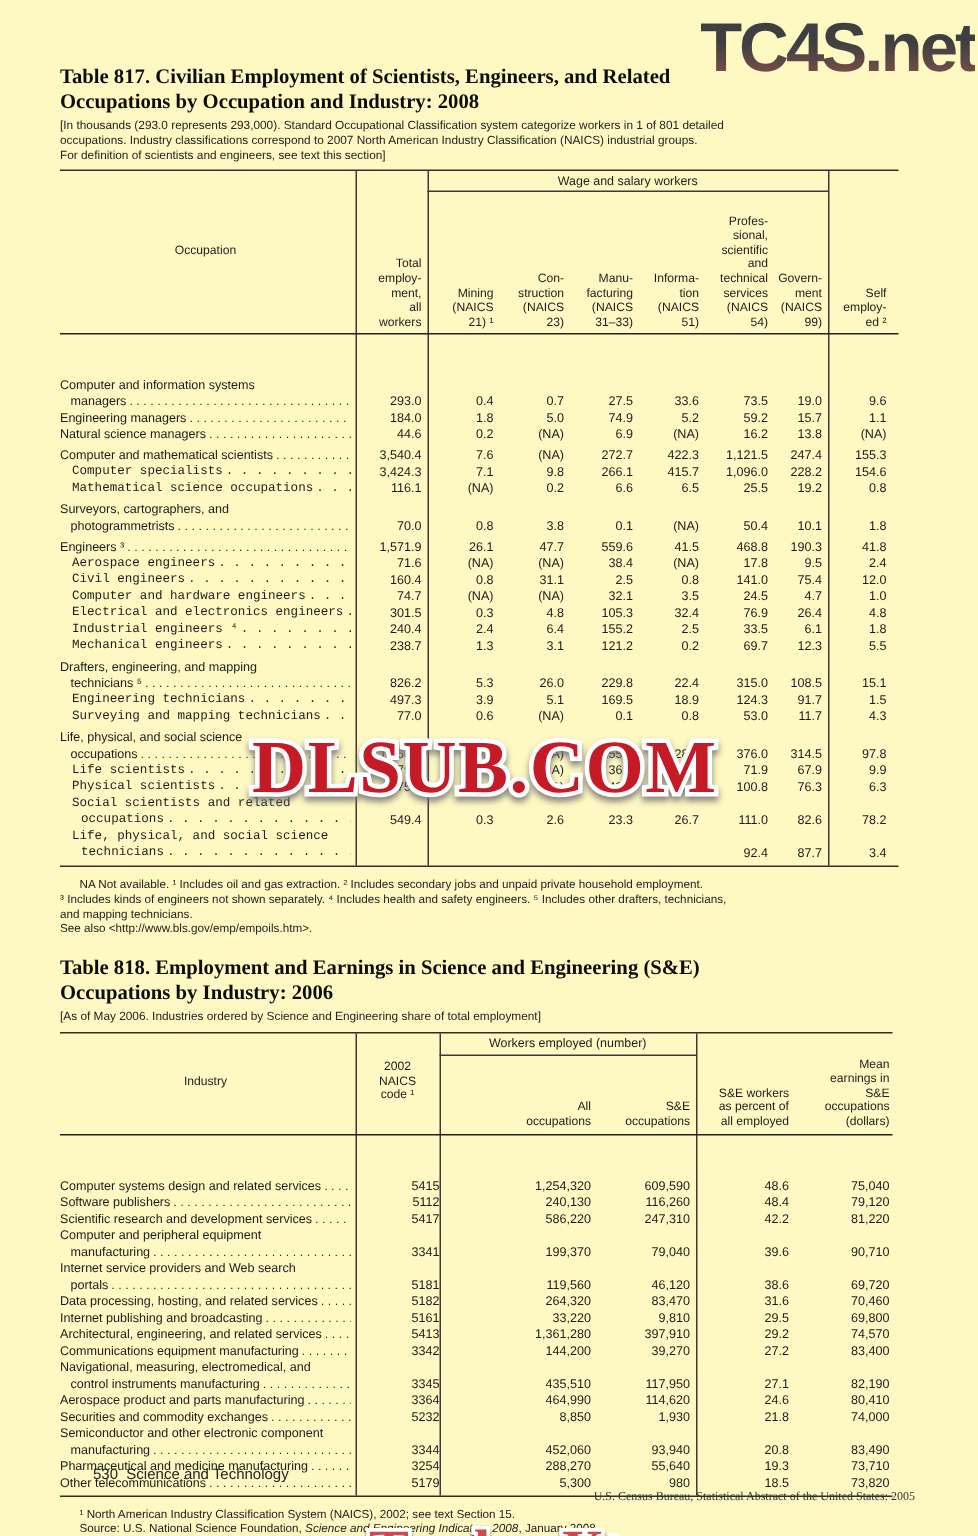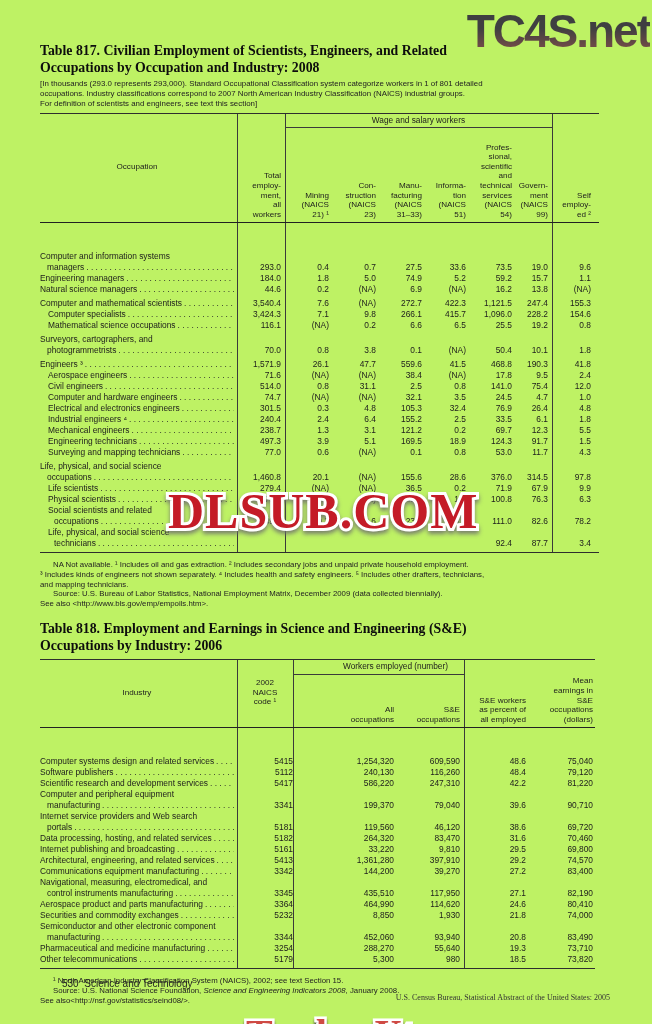--- a/index.html
+++ b/index.html
@@ -1,16 +1,16 @@
 <!DOCTYPE html>
 <html><head>
 <meta charset="utf-8">
 <style>
   html,body{margin:0;padding:0;background:#ffffff;}
-  .page{position:relative;width:652px;height:1024px;background:#bef264;overflow:hidden;
+  .page{position:relative;width:652px;height:1024px;background:#fef9c3;overflow:hidden;
         font-family:"Liberation Sans","DejaVu Sans",sans-serif;color:#1c1c1c;}
   .content{position:absolute;left:40px;top:42px;width:578px;}
 
   .t-title{font-family:"Liberation Serif","DejaVu Serif",serif;font-weight:bold;
            font-size:13.8px;line-height:17px;color:#0d0d0d;}
   .bracket{font-size:7.9px;line-height:9.8px;margin-top:3px;white-space:pre-line;color:#222;}
 
   .tblwrap{position:relative;margin-top:5px;border-top:1px solid #2e2e2e;border-bottom:1px solid #2e2e2e;}
   .tw817{width:559px;}
   .tw818{width:555px;}
@@ -25,21 +25,21 @@
   .grouplabel{position:absolute;text-align:center;font-size:8.3px;top:1px;}
   .groupline{position:absolute;height:1px;background:#3a3a3a;}
 
   .tbody{padding:2px 0 3px;margin-top:26px;}
   .trow{display:flex;align-items:flex-end;}
   .trow.gap{margin-top:3px;}
   .c{box-sizing:border-box;font-size:8.4px;line-height:11px;}
   .nm{width:197px;padding-right:3px;}
   .ln{white-space:nowrap;overflow:hidden;}
   .ln.last{display:flex;}
-  .nm.i1 .ln{padding-left:8px;}
+  .nm.i1 .ln{padding-left:8px;font-family:Liberation Mono, monospace;}
   .nm.i0 .ln.cont{padding-left:7px;}
   .nm.i1 .ln.cont{padding-left:14px;}
   .t{white-space:nowrap;}
   .dots{flex:1;overflow:hidden;white-space:nowrap;color:#2a2a2a;margin-left:2px;}
   .dots::after{content:". . . . . . . . . . . . . . . . . . . . . . . . . . . . . . . . . . . . . . . . . . . . . . . . . . . . . . . . . . . .";}
   .num{text-align:right;padding-right:4px;}
 
   .w817-0{width:48px}.w817-1{width:48px}.w817-2{width:47px}.w817-3{width:46px}
   .w817-4{width:44px}.w817-5{width:46px}.w817-6{width:36px}.w817-7{width:47px;padding-right:8px}
   .w818-0{width:56px;text-align:right;padding-left:7px}
@@ -276,21 +276,21 @@
             <div class="c w817-6 num">9.5</div>
             <div class="c w817-7 num">2.4</div>
           </div>
           <div class="trow">
             <div class="c nm i1">
               <div class="ln last">
                 <span class="t">Civil engineers</span>
                 <span class="dots"></span>
               </div>
             </div>
-            <div class="c w817-0 num">514.0</div>
+            <div class="c w817-0 num">160.4</div>
             <div class="c w817-1 num">0.8</div>
             <div class="c w817-2 num">31.1</div>
             <div class="c w817-3 num">2.5</div>
             <div class="c w817-4 num">0.8</div>
             <div class="c w817-5 num">141.0</div>
             <div class="c w817-6 num">75.4</div>
             <div class="c w817-7 num">12.0</div>
           </div>
           <div class="trow">
             <div class="c nm i1">
@@ -349,20 +349,37 @@
             </div>
             <div class="c w817-0 num">238.7</div>
             <div class="c w817-1 num">1.3</div>
             <div class="c w817-2 num">3.1</div>
             <div class="c w817-3 num">121.2</div>
             <div class="c w817-4 num">0.2</div>
             <div class="c w817-5 num">69.7</div>
             <div class="c w817-6 num">12.3</div>
             <div class="c w817-7 num">5.5</div>
           </div>
+          <div class="trow gap">
+            <div class="c nm i0">
+              <div class="ln">Drafters, engineering, and mapping</div>
+              <div class="ln cont last">
+                <span class="t">technicians ⁵</span>
+                <span class="dots"></span>
+              </div>
+            </div>
+            <div class="c w817-0 num">826.2</div>
+            <div class="c w817-1 num">5.3</div>
+            <div class="c w817-2 num">26.0</div>
+            <div class="c w817-3 num">229.8</div>
+            <div class="c w817-4 num">22.4</div>
+            <div class="c w817-5 num">315.0</div>
+            <div class="c w817-6 num">108.5</div>
+            <div class="c w817-7 num">15.1</div>
+          </div>
           <div class="trow">
             <div class="c nm i1">
               <div class="ln last">
                 <span class="t">Engineering technicians</span>
                 <span class="dots"></span>
               </div>
             </div>
             <div class="c w817-0 num">497.3</div>
             <div class="c w817-1 num">3.9</div>
             <div class="c w817-2 num">5.1</div>
@@ -471,36 +488,36 @@
             <div class="c w817-6 num">87.7</div>
             <div class="c w817-7 num">3.4</div>
           </div>
         </div>
     </div>
 
     <div class="footnotes">
       <div class="fnline ind">NA Not available. ¹ Includes oil and gas extraction. ² Includes secondary jobs and unpaid private household employment.</div>
       <div class="fnline">³ Includes kinds of engineers not shown separately. ⁴ Includes health and safety engineers. ⁵ Includes other drafters, technicians,</div>
       <div class="fnline">and mapping technicians.</div>
-      <div class="fnline ind">Source: U.S. Bureau of Labor Statistics, National Employment Matrix, December 2009 (data collected biennially).</div>
       <div class="fnline">See also &lt;http://www.bls.gov/emp/empoils.htm&gt;.</div>
     </div>
 
     <div class="t-title title2">
       <div>Table 818. Employment and Earnings in Science and Engineering (S&amp;E)</div>
       <div>Occupations by Industry: 2006</div>
     </div>
+    <div class="bracket">[As of May 2006. Industries ordered by Science and Engineering share of total employment]</div>
 
     <div class="tblwrap tw818">
       <div class="vrule" style="left:197px"></div>
       <div class="vrule" style="left:253px"></div>
       <div class="vrule" style="left:424px"></div>
 
       <div class="thead thead818">
-        <div class="grouplabel" style="left:270px;width:171px">Workers employed (number)</div>
+        <div class="grouplabel" style="left:253px;width:171px">Workers employed (number)</div>
         <div class="groupline" style="left:253px;width:171px;top:14px"></div>
         <div class="hc hc-center nm">Industry</div>
         <div class="hc hc-center" style="width:56px">2002
 NAICS
 code ¹</div>
         <div class="hc w818-1 num">All
 occupations</div>
         <div class="hc w818-2 num">S&amp;E
 occupations</div>
         <div class="hc w818-3 num">S&amp;E workers

